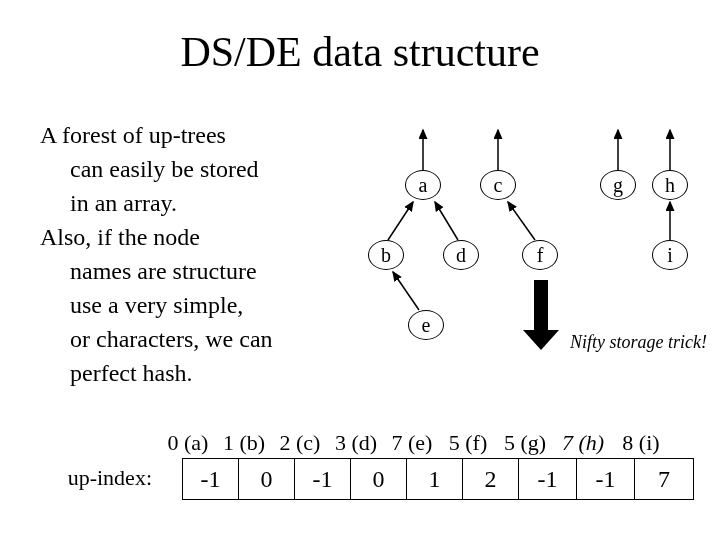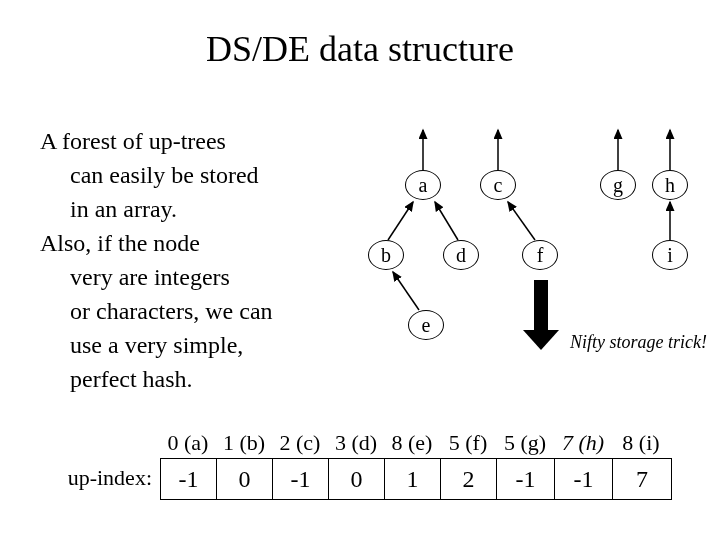--- a/index.html
+++ b/index.html
@@ -6,29 +6,29 @@
   body {
     width: 720px;
     height: 540px;
     background: #fff;
     font-family: "Times New Roman", Times, serif;
     color: #000;
     position: relative;
     overflow: hidden;
   }
   .title {
-    font-size: 36px;
+    font-size: 42px;
     text-align: center;
     margin-top: 28px;
     font-weight: normal;
   }
   .body-text {
     position: absolute;
     left: 40px;
-    top: 126px;
+    top: 120px;
     width: 300px;
     font-size: 24px;
     line-height: 1.25;
   }
   .body-text p {
     margin-bottom: 4px;
   }
   .body-text .indent {
     padding-left: 30px;
     text-indent: -0px;
@@ -75,20 +75,21 @@
     display: flex;
     margin-left: 130px;
     font-size: 22px;
   }
   .col-headers > div {
     text-align: center;
   }
   .row {
     display: flex;
     margin-top: 2px;
+    gap: 22px;
   }
   .row-label {
     width: 130px;
     text-align: right;
     padding-right: 8px;
     font-size: 22px;
     line-height: 40px;
   }
   .cells {
     display: flex;
@@ -112,23 +113,23 @@
 </head>
 <body>
 
 <h1 class="title">DS/DE data structure</h1>
 
 <div class="body-text">
   <p>A forest of up-trees</p>
   <p class="indent">can easily be stored</p>
   <p class="indent">in an array.</p>
   <p>Also, if the node</p>
-  <p class="indent">very are integers</p>
+  <p class="indent">names are structure</p>
+  <p class="indent">use a very simple,</p>
   <p class="indent">or characters, we can</p>
-  <p class="indent">use a very simple,</p>
   <p class="indent">perfect hash.</p>
 </div>
 
 <div class="diagram">
   <svg class="diagsvg">
     <defs>
       <marker id="ah" markerWidth="8" markerHeight="8" refX="6" refY="3" orient="auto">
         <path d="M0,0 L7,3 L0,6 Z" fill="#000"></path>
       </marker>
     </defs>
@@ -166,21 +167,21 @@
 
   <div class="nifty" style="left:230px; top:222px;">Nifty storage trick!</div>
 </div>
 
 <div class="table-area">
   <div class="col-headers" id="col-headers">
       <div style="width: 56px;">0 (a)</div>
       <div style="width: 56px;">1 (b)</div>
       <div style="width: 56px;">2 (c)</div>
       <div style="width: 56px; text-align: center;">3 (d)</div>
-      <div style="width: 56px;">8 (e)</div>
+      <div style="width: 56px;">7 (e)</div>
       <div style="width: 56px;">5 (f)</div>
       <div style="width: 58px;">5 (g)</div>
       <div style="width: 58px; font-style: italic;">7 (h)</div>
       <div style="width: 58px;">8 (i)</div>
     </div>
   <div class="row">
     <div class="row-label">up-index:</div>
     <div class="cells" id="cells">
         <div class="cell" style="width: 56px;">-1</div>
         <div class="cell" style="width: 56px;">0</div>

